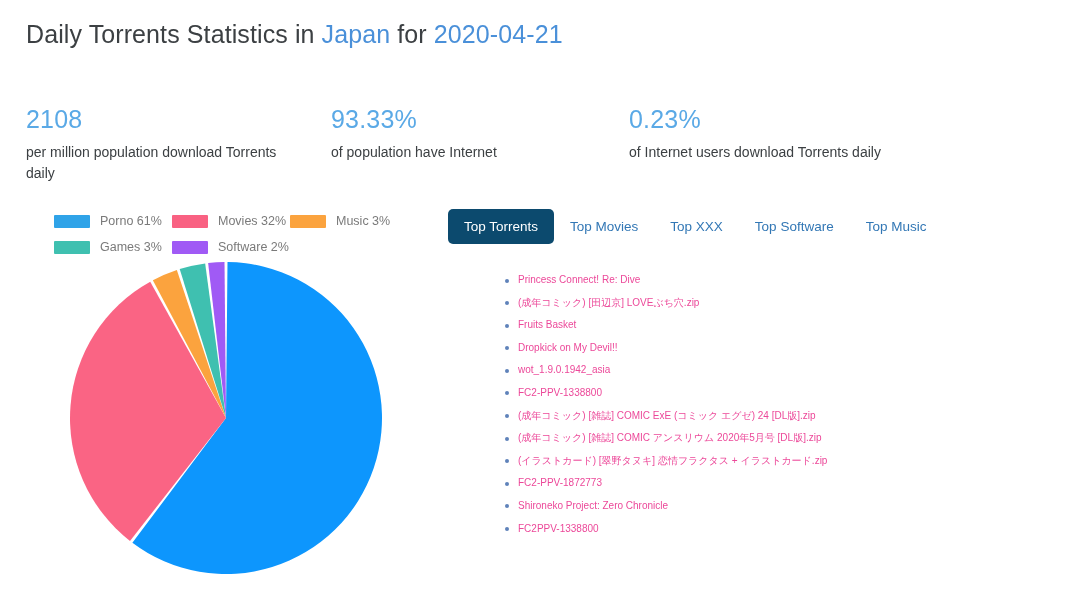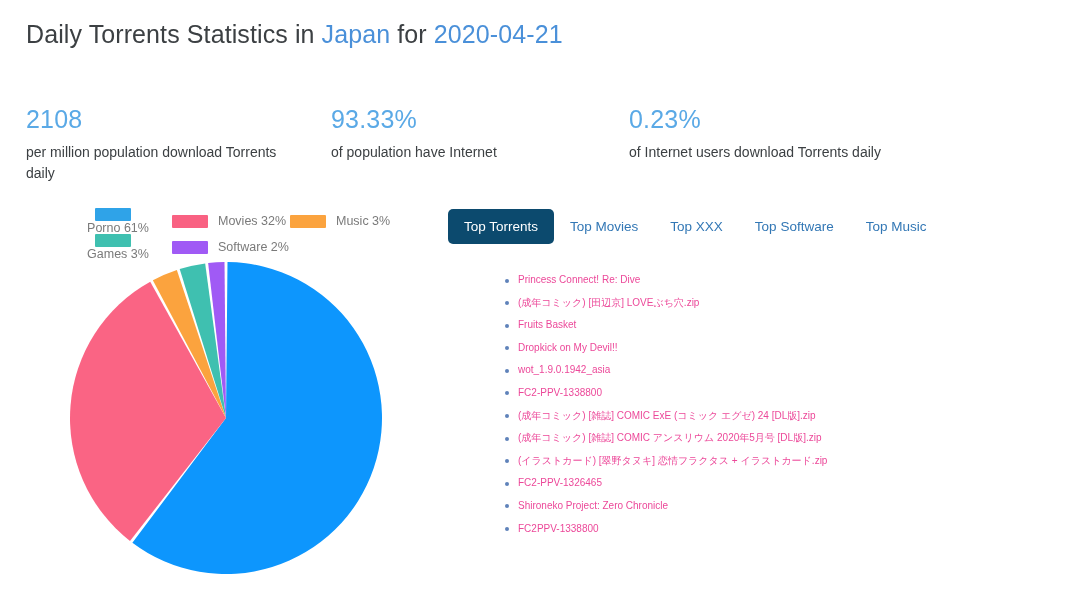--- a/index.html
+++ b/index.html
@@ -62,21 +62,21 @@
     width: 360px;
     display: flex;
     flex-wrap: wrap;
   }
   .legend-item {
     display: flex;
     align-items: center;
     height: 26px;
     margin-right: 0;
   }
-  .legend-item.w1 { width: 118px; flex-direction: column; }
+  .legend-item.w1 { width: 118px; }
   .legend-item.w2 { width: 118px; }
   .legend-item.w3 { width: 110px; }
   .legend-swatch {
     width: 36px; height: 13px;
     border-radius: 1px;
     flex: 0 0 auto;
   }
   .legend-text {
     margin-left: 10px;
     font-size: 12.5px;
@@ -209,19 +209,19 @@
     <ul class="torrent-list" id="torrent-list">
         <li class="torrent-item">Princess Connect! Re: Dive</li>
         <li class="torrent-item">(成年コミック) [田辺京] LOVEぶち穴.zip</li>
         <li class="torrent-item">Fruits Basket</li>
         <li class="torrent-item">Dropkick on My Devil!!</li>
         <li class="torrent-item">wot_1.9.0.1942_asia</li>
         <li class="torrent-item">FC2-PPV-1338800</li>
         <li class="torrent-item">(成年コミック) [雑誌] COMIC ExE (コミック エグゼ) 24 [DL版].zip</li>
         <li class="torrent-item">(成年コミック) [雑誌] COMIC アンスリウム 2020年5月号 [DL版].zip</li>
         <li class="torrent-item">(イラストカード) [翠野タヌキ] 恋情フラクタス + イラストカード.zip</li>
-        <li class="torrent-item">FC2-PPV-1326465</li>
+        <li class="torrent-item">FC2-PPV-1872773</li>
         <li class="torrent-item">Shironeko Project: Zero Chronicle</li>
         <li class="torrent-item">FC2PPV-1338800</li>
       </ul>
   </div>
 
 </div>
 
 </body></html>

